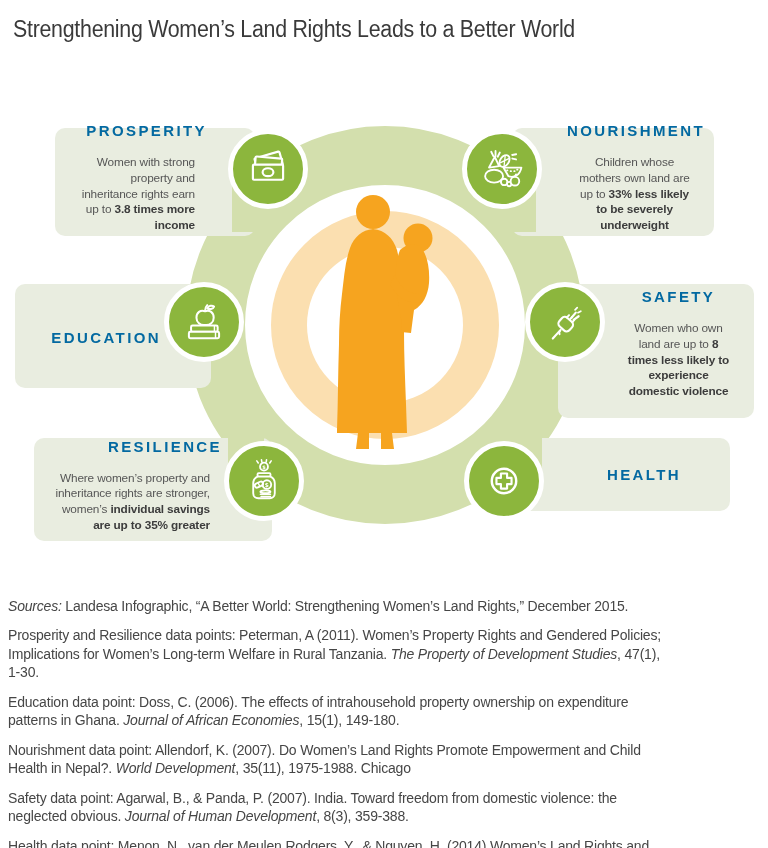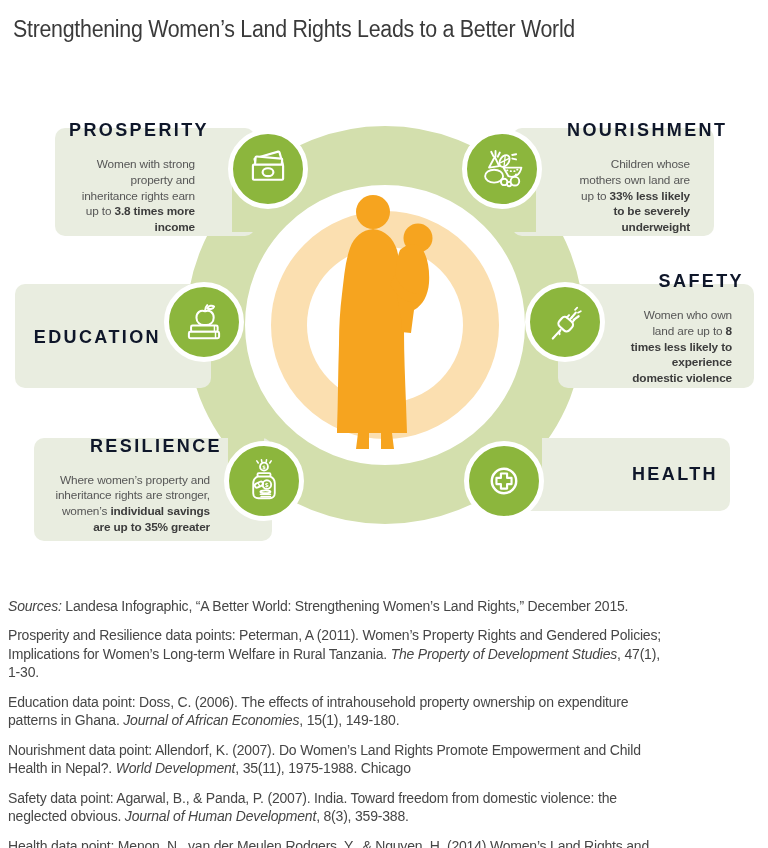--- a/index.html
+++ b/index.html
@@ -7,26 +7,26 @@
         font-family:"Liberation Sans",sans-serif;}
   .title{position:absolute;left:13px;top:16px;margin:0;font-size:23px;font-weight:400;
          color:#3a3a3a;letter-spacing:-0.3px;transform:scaleX(.93);transform-origin:left center;
          white-space:nowrap;}
   
   .art{position:absolute;left:0;top:0;width:768px;height:600px;}
   .ring-svg{position:absolute;left:0;top:0;z-index:0;}
   .center-svg{position:absolute;left:250px;top:180px;z-index:2;}
   .card{position:absolute;z-index:1;background:#e9ede0;border-radius:10px;
         display:flex;flex-direction:column;justify-content:center;box-sizing:border-box;}
-  .card-heading{font-size:18px;font-weight:bold;letter-spacing:2.4px;color:#0f172a;
+  .card-heading{font-size:15px;font-weight:bold;letter-spacing:2.4px;color:#0369a1;
                 margin:4px 0 4px 0;}
   .card-text{margin:12px;font-size:11.8px;line-height:1.33;color:#565656;letter-spacing:-0.15px;}
   .card-text strong{color:#3c3c3c;}
   .card.left{text-align:right;}
-  .card.right{text-align:right;}
+  .card.right{text-align:center;}
   .tab{position:absolute;z-index:2;background:#d3dfad;}
   .icon-circle{position:absolute;z-index:3;width:70px;height:70px;border-radius:50%;
                background:#8cb63d;border:5px solid #fff;display:flex;align-items:center;
                justify-content:center;box-sizing:content-box;}
   .icon-circle svg{display:block;}
   
   .sources{position:absolute;left:8px;top:597px;width:662px;z-index:4;}
   .sources p{margin:0 0 11px 0;font-size:14px;line-height:1.32;color:#464646;
              letter-spacing:-0.2px;white-space:pre-line;}
   .sources .it{font-style:italic;}
@@ -51,21 +51,21 @@
 
     <div class="card right" style="left:512px;top:128px;width:202px;height:108px;padding:10px 12px 10px 55px;">
       <div class="card-heading">NOURISHMENT</div>
       <p class="card-text"><span>Children whose mothers own land are up to </span><strong>33% less likely to be severely underweight</strong></p>
     </div>
 
     <div class="card left" style="left:15px;top:284px;width:196px;height:104px;padding:10px 50px 8px 12px;">
       <div class="card-heading">EDUCATION</div>
     </div>
 
-    <div class="card right" style="left:558px;top:284px;width:196px;height:104px;padding:4px 10px 10px 55px;">
+    <div class="card right" style="left:558px;top:284px;width:196px;height:134px;padding:4px 10px 10px 55px;">
       <div class="card-heading">SAFETY</div>
       <p class="card-text"><span>Women who own land are up to </span><strong>8 times less likely to experience domestic violence</strong></p>
     </div>
 
     <div class="card left" style="left:34px;top:438px;width:238px;height:103px;padding:10px 50px 10px 3px;text-align:right;">
       <div class="card-heading">RESILIENCE</div>
       <p class="card-text"><span>Where women’s property and inheritance rights are stronger, women’s </span><strong>individual savings are up to 35% greater</strong></p>
     </div>
 
     <div class="card right" style="left:512px;top:438px;width:218px;height:73px;padding:10px 12px 10px 58px;">

